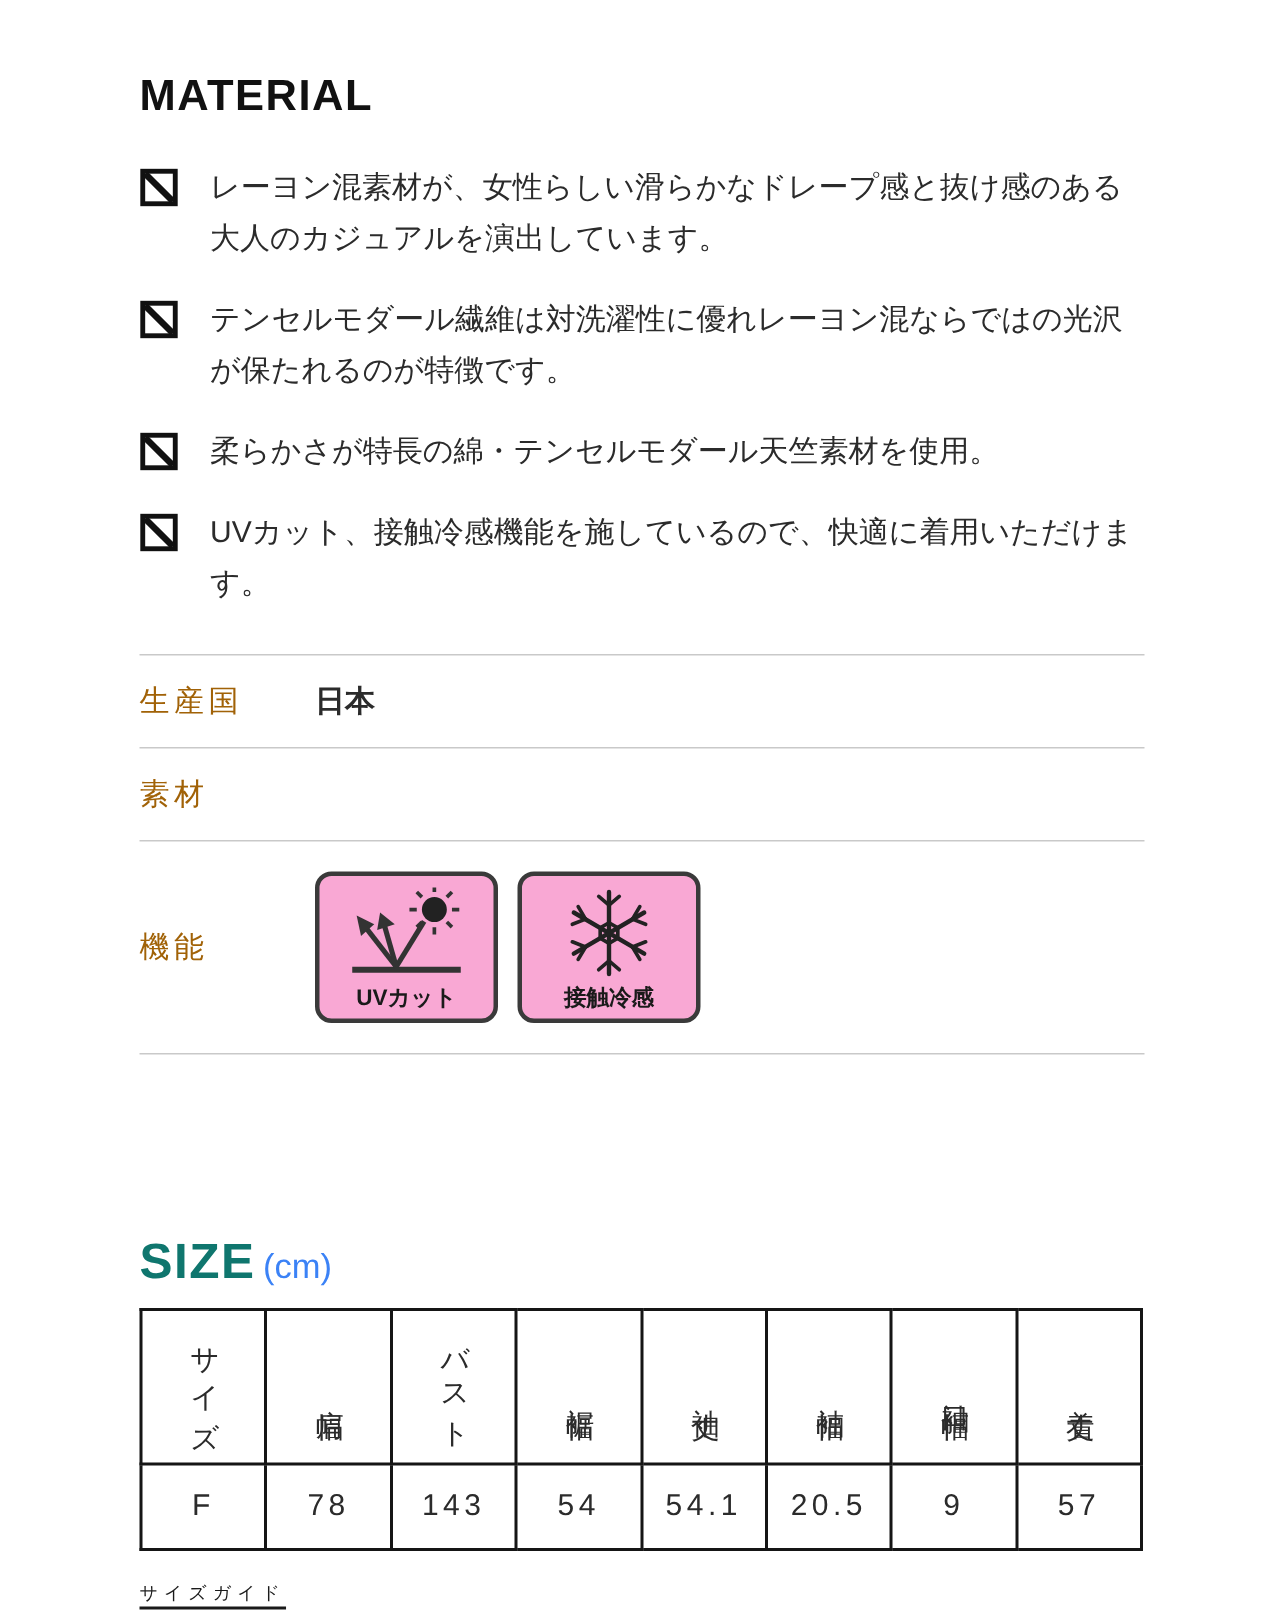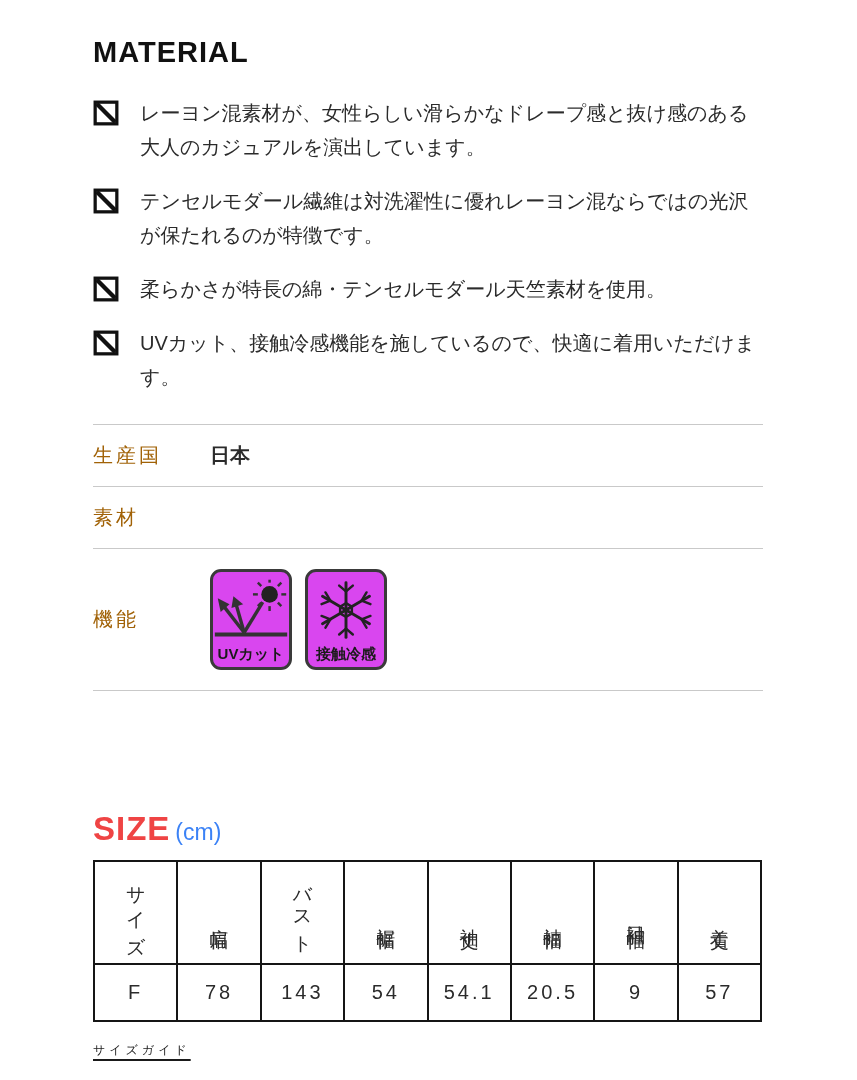--- a/index.html
+++ b/index.html
@@ -4,21 +4,21 @@
 <style>
   * { box-sizing: border-box; }
   html, body { margin: 0; padding: 0; }
   body {
     width: 857px; height: 1080px;
     background: #ffffff;
     color: #2b2b2b;
     font-family: "Liberation Sans", "DejaVu Sans", sans-serif;
     overflow: hidden;
   }
-  .page { padding: 36px 94px 0 93px; }
+  .page { padding: 48px 94px 0 93px; }
 
   
   .material-title {
     margin: 0 0 27px 0;
     font-size: 29px;
     font-weight: 800;
     letter-spacing: 1px;
     color: #111;
   }
   .bullets { list-style: none; margin: 0 0 0 0; padding: 0; }
@@ -45,40 +45,40 @@
     width: 117px;
     font-size: 20px;
     letter-spacing: 3px;
     color: #a16207;
     flex: 0 0 117px;
   }
   .spec-value { font-size: 20px; color: #2b2b2b; font-weight: bold; }
   .spec-row.features-row { min-height: 142px; }
   .badges { display: flex; gap: 13px; }
   .badge {
-    width: 82px; height: 101px;
+    width: 122px; height: 101px;
     border: 3px solid #3a3a3a;
     border-radius: 11px;
     display: flex; flex-direction: column;
     align-items: center; justify-content: flex-end;
     padding-bottom: 5px;
-    background: #d946ef;
+    background: #f9a8d4;
   }
   .badge svg { display: block; margin-bottom: 1px; }
   .badge-label {
     font-size: 15px;
     font-weight: bold;
     color: #1a1a1a;
     line-height: 17px;
     white-space: nowrap;
   }
 
   
   .size-head { margin: 119px 0 0 0; display: flex; align-items: baseline; }
-  .size-title { font-size: 33px; font-weight: 800; letter-spacing: 1px; color: #ef4444; }
+  .size-title { font-size: 33px; font-weight: 800; letter-spacing: 1px; color: #0f766e; }
   .size-unit { font-size: 23px; color: #3b82f6; margin-left: 5px; }
 
   .size-table {
     margin-top: 12px;
     border-collapse: collapse;
     width: 669px;
     table-layout: fixed;
   }
   .size-table th, .size-table td {
     border: 2px solid #151515;

